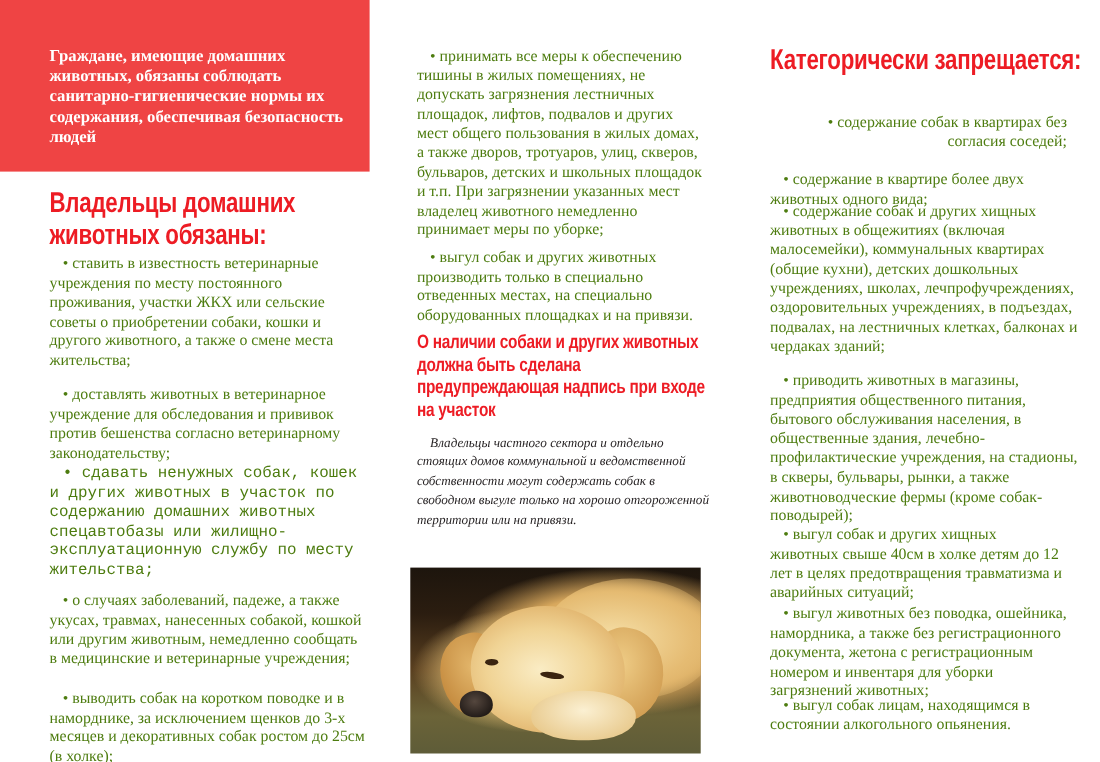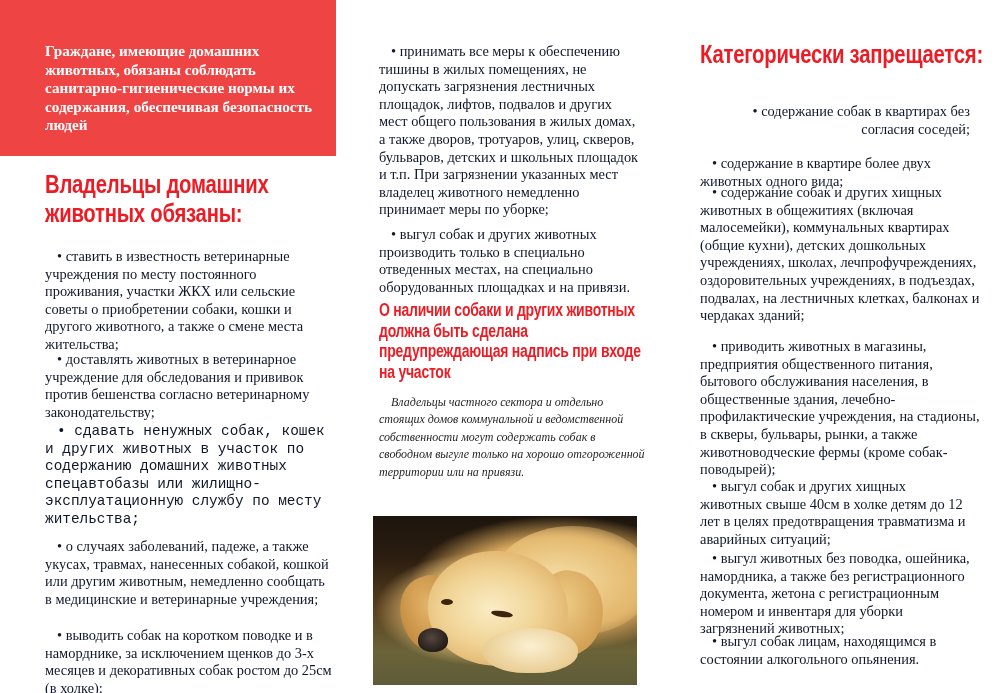--- a/index.html
+++ b/index.html
@@ -23,21 +23,21 @@
       transform-origin: left top;
       letter-spacing: -0.3px;
     }
 
     .col { position: absolute; }
     .col1 { left: 45px; top: 0; width: 290px; }
     .col2 { left: 379px; top: 0; width: 270px; }
     .col3 { left: 700px; top: 0; width: 285px; }
 
     .para {
-      font-size: 14.4px; line-height: 17.6px; color: #0f172a;
+      font-size: 14.4px; line-height: 17.6px; color: #4d7c0f;
       position: absolute; left: 0;
     }
 
     .h1 { position: absolute; left: 0; top: 170px; font-size: 26px; line-height: 29px; transform: scaleX(0.78); width: 380px; }
     .h3 { position: absolute; left: 0; top: 40px; font-size: 26px; line-height: 29px; transform: scaleX(0.78); width: 380px; }
     .h2 { position: absolute; left: 0; top: 300px; font-size: 17.5px; line-height: 20.5px; transform: scaleX(0.8); width: 350px; }
 
     .italic-para {
       position: absolute; left: 0; top: 394px; width: 270px;
       font-style: italic; font-size: 12px; line-height: 17.4px;
@@ -62,21 +62,21 @@
   </style>
 </head>
 <body>
 
 <div class="red-panel">
   <div class="intro">Граждане, имеющие домашних животных, обязаны соблюдать санитарно-гигиенические нормы их содержания, обеспечивая безопасность людей</div>
 </div>
 
 <div class="col col1">
   <div class="heading h1">Владельцы домашних животных обязаны:</div>
-  <div class="para" style="top: 248px; width: 290px; text-indent: 12px;"><span>• ставить в известность ветеринарные учреждения по месту постоянного проживания, участки ЖКХ или сельские советы о приобретении собаки, кошки и другого животного, а также о смене места жительства;</span></div>
+  <div class="para" style="top: 232px; width: 290px; text-indent: 12px;"><span>• ставить в известность ветеринарные учреждения по месту постоянного проживания, участки ЖКХ или сельские советы о приобретении собаки, кошки и другого животного, а также о смене места жительства;</span></div>
   <div class="para" style="top: 351px; width: 290px; text-indent: 12px;"><span>• доставлять животных в ветеринарное учреждение для обследования и прививок против бешенства согласно ветеринарному законодательству;</span></div>
   <div class="para" style="top: 423px; width: 280px; text-indent: 12px; font-family: Liberation Mono, monospace;"><span>• сдавать ненужных собак, кошек и других животных в участок по содержанию домашних животных спецавтобазы или жилищно-эксплуатационную службу по месту жительства;</span></div>
   <div class="para" style="top: 538px; width: 290px; text-indent: 12px;"><span>• о случаях заболеваний, падеже,  а также укусах, травмах, нанесенных собакой, кошкой или другим животным, немедленно сообщать в медицинские и ветеринарные учреждения;</span></div>
   <div class="para" style="top: 627px; width: 290px; text-indent: 12px;"><span>• выводить собак на коротком поводке и в наморднике, за исключением щенков до 3-х месяцев и декоративных собак ростом до 25см (в холке);</span></div>
 </div>
 
 <div class="col col2">
   <div class="para" style="top: 43px; width: 265px; text-indent: 12px;"><span>• принимать все меры к обеспечению тишины в жилых помещениях, не допускать загрязнения лестничных площадок, лифтов, подвалов и других мест общего пользования в жилых домах, а также дворов, тротуаров, улиц, скверов, бульваров, детских и школьных площадок и т.п. При загрязнении указанных мест владелец животного немедленно принимает меры по уборке;</span></div>
   <div class="para" style="top: 226px; width: 270px; text-indent: 12px;"><span>• выгул собак и других животных производить только в специально отведенных местах, на специально оборудованных площадках и на привязи.</span></div>
   <div class="heading h2">О наличии собаки и других животных должна быть сделана предупреждающая надпись при входе на участок</div>

